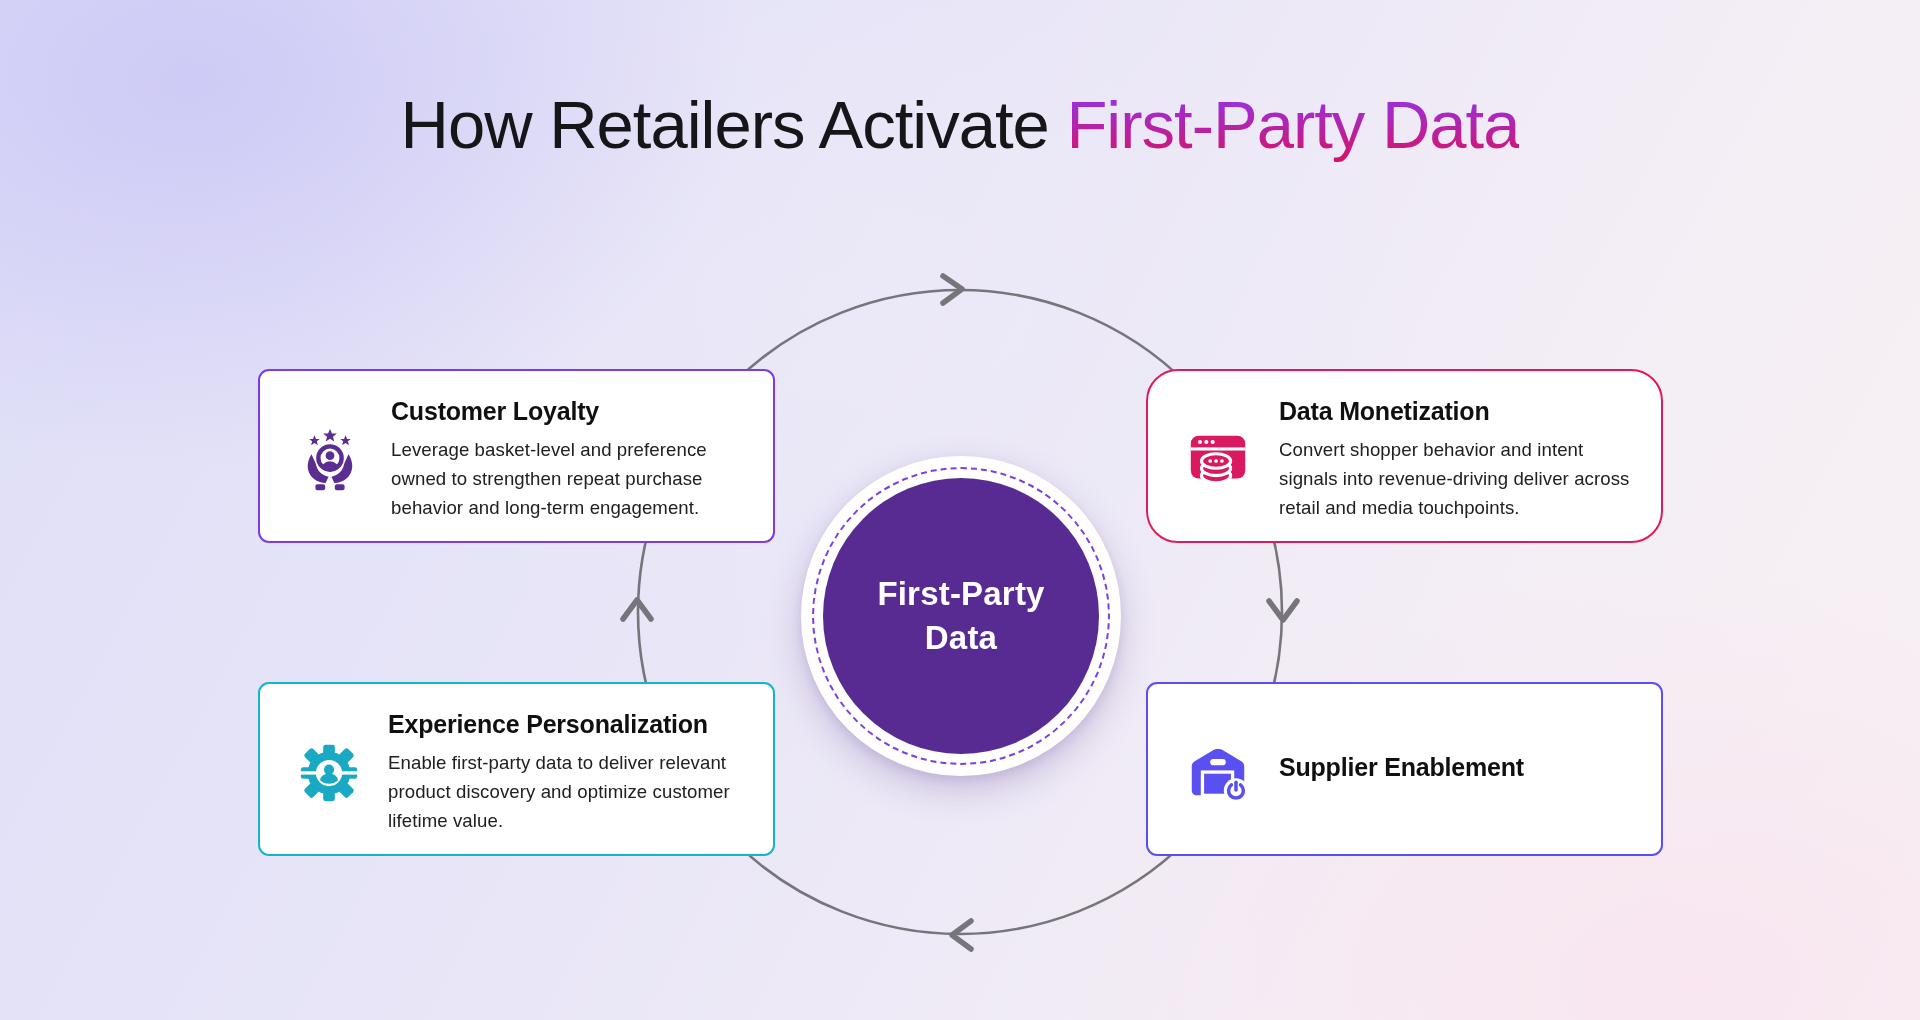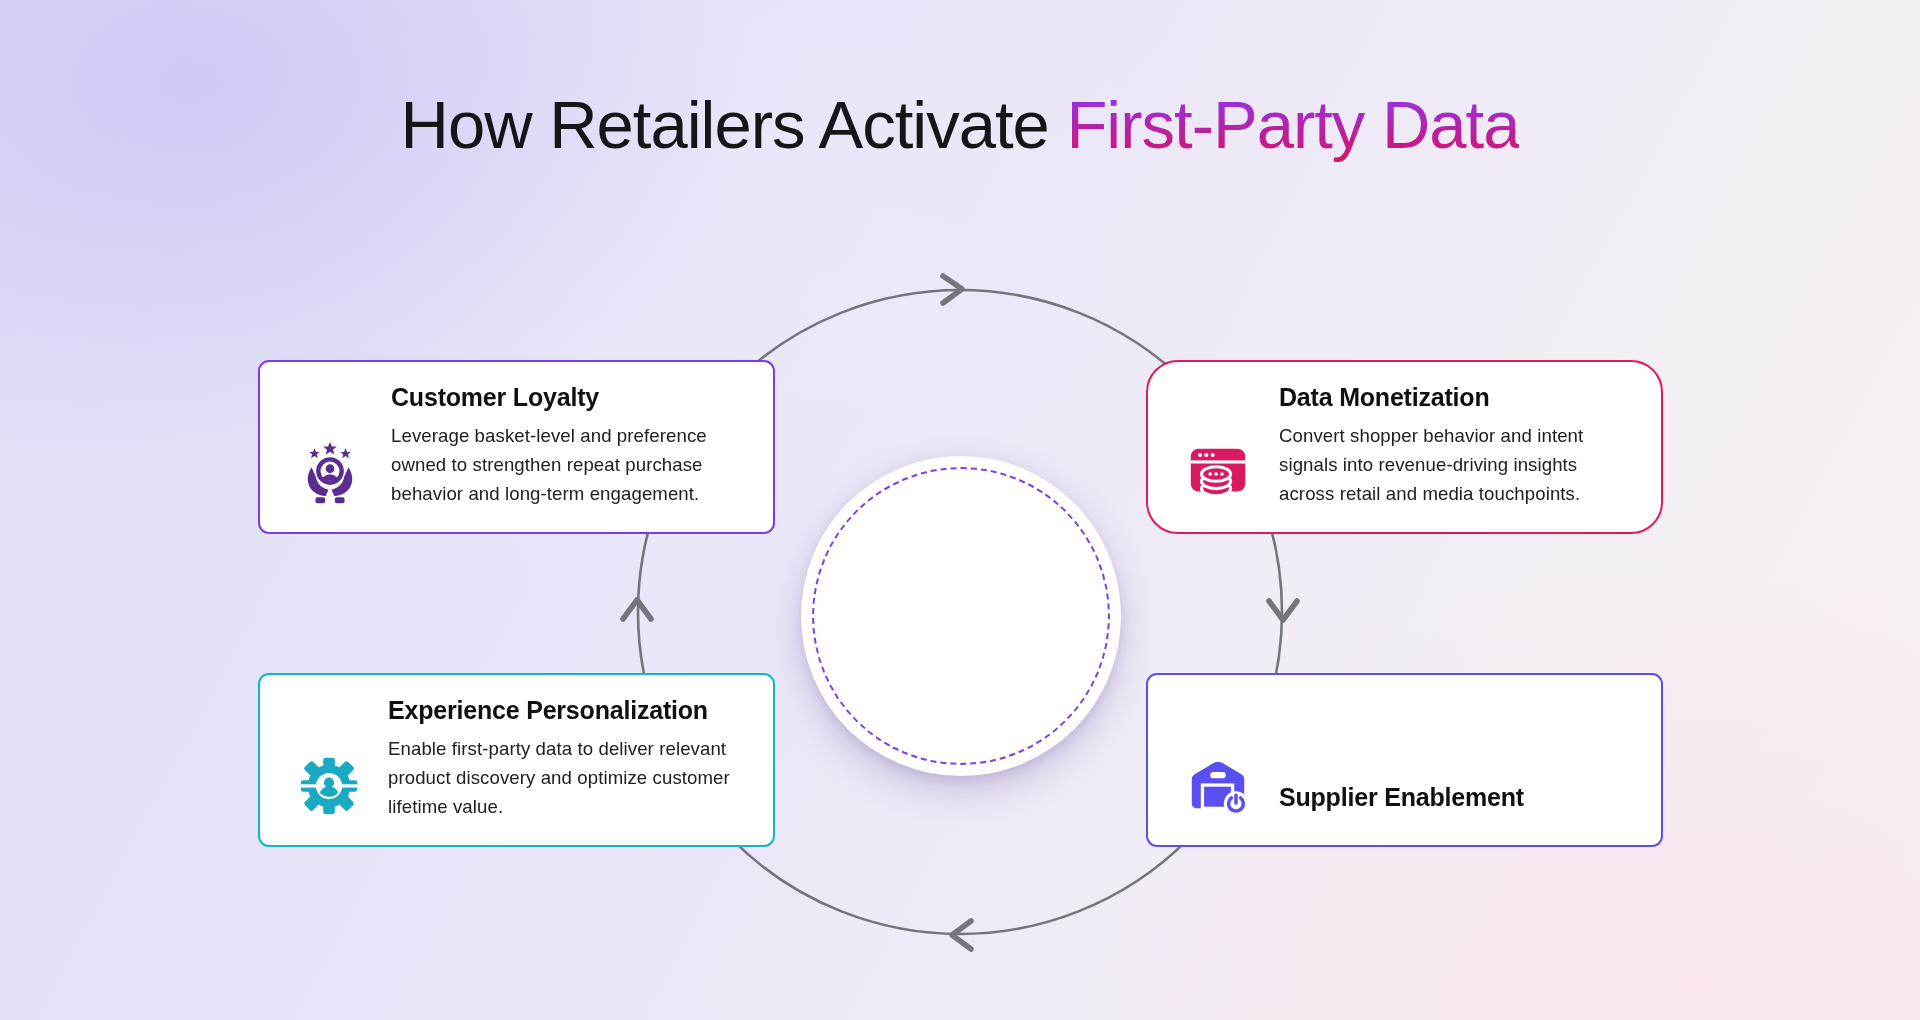--- a/index.html
+++ b/index.html
@@ -49,22 +49,23 @@
     display:flex;align-items:center;justify-content:center;text-align:center;
   }
   .center-core .label{
     color:#ffffff;font-size:33px;font-weight:700;line-height:1.32;letter-spacing:0.2px;
   }
 
   
   .card{
     position:absolute;width:517px;height:174px;box-sizing:border-box;
     background:#ffffff;border:2px solid var(--accent,#999);border-radius:11px;
-    z-index:2;display:flex;align-items:flex-end;gap:27px;
+    z-index:2;display:flex;align-items:center;gap:27px;
     padding:30px 28px 24px 36px;
+    margin-top:9px;
   }
   .card-tl{left:258px;top:360px;}
   .card-tr{left:1146px;top:360px;border-radius:32px;}
   .card-bl{left:258px;top:673px;}
   .card-br{left:1146px;top:673px;}
   .card .icon{flex:0 0 68px;width:68px;height:68px;margin-top:4px;}
   .card .icon svg{width:68px;height:68px;display:block;}
   .card .body{flex:1;min-width:0;}
   .card h3{
     margin:0 0 9px 0;font-size:25px;font-weight:700;color:#101012;letter-spacing:-0.2px;
@@ -89,20 +90,26 @@
   </svg>
 
   <div class="title" style="--grad-top: #9333ea; --grad-bottom: #d3156f; color: rgb(22, 22, 24);">
     <span>How Retailers Activate</span>
     <span class="grad">First-Party Data</span>
   </div>
 
   <div class="center-badge" style="--core: #582b93; --ring: #7b3fe4;">
     <div class="center-white"></div>
     <div class="center-dash"></div>
+    <div class="center-core">
+      <div class="label">
+        <div>First-Party</div>
+        <div>Data</div>
+      </div>
+    </div>
   </div>
 
   <div class="card card-tl" style="border-color: rgb(124, 58, 237);">
     <span class="icon" style="color: rgb(91, 45, 144);">
       <svg viewBox="0 0 70 70" fill="currentColor">
         <defs>
           <path id="star" d="M0 -7 L2 -2.2 L7 -2.2 L3.1 1 L4.4 6 L0 3.1 L-4.4 6 L-3.1 1 L-7 -2.2 L-2 -2.2 Z"></path>
         </defs>
         <use href="#star" transform="translate(19,14) scale(0.78)"></use>
         <use href="#star" transform="translate(35,9)"></use>
@@ -133,21 +140,21 @@
         <ellipse cx="33" cy="50" rx="15" ry="7.5" stroke="#ffffff" stroke-width="3.2"></ellipse>
         <ellipse cx="33" cy="42.5" rx="15" ry="7.5" stroke="#ffffff" stroke-width="3.2"></ellipse>
         <ellipse cx="33" cy="35" rx="15" ry="7.5" stroke="#ffffff" stroke-width="3.2"></ellipse>
         <circle cx="27" cy="35" r="1.9" fill="#ffffff"></circle>
         <circle cx="33" cy="35" r="1.9" fill="#ffffff"></circle>
         <circle cx="39" cy="35" r="1.9" fill="#ffffff"></circle>
       </svg>
     </span>
     <div class="body">
       <h3>Data Monetization</h3>
-      <p>Convert shopper behavior and intent signals into revenue-driving insights across retail and media touchpoints.</p>
+      <p>Convert shopper behavior and intent signals into revenue-driving deliver across retail and media touchpoints.</p>
     </div>
   </div>
 
   <div class="card card-bl" style="border-color: rgb(20, 181, 200); gap: 24px;">
     <span class="icon" style="color: rgb(26, 169, 194);">
       <svg viewBox="0 0 70 70" fill="currentColor">
         <g>
           <rect x="28" y="5" width="12" height="12" rx="2.5"></rect>
           <rect x="28" y="51" width="12" height="12" rx="2.5"></rect>
           <rect x="5" y="28" width="12" height="12" rx="2.5"></rect>

